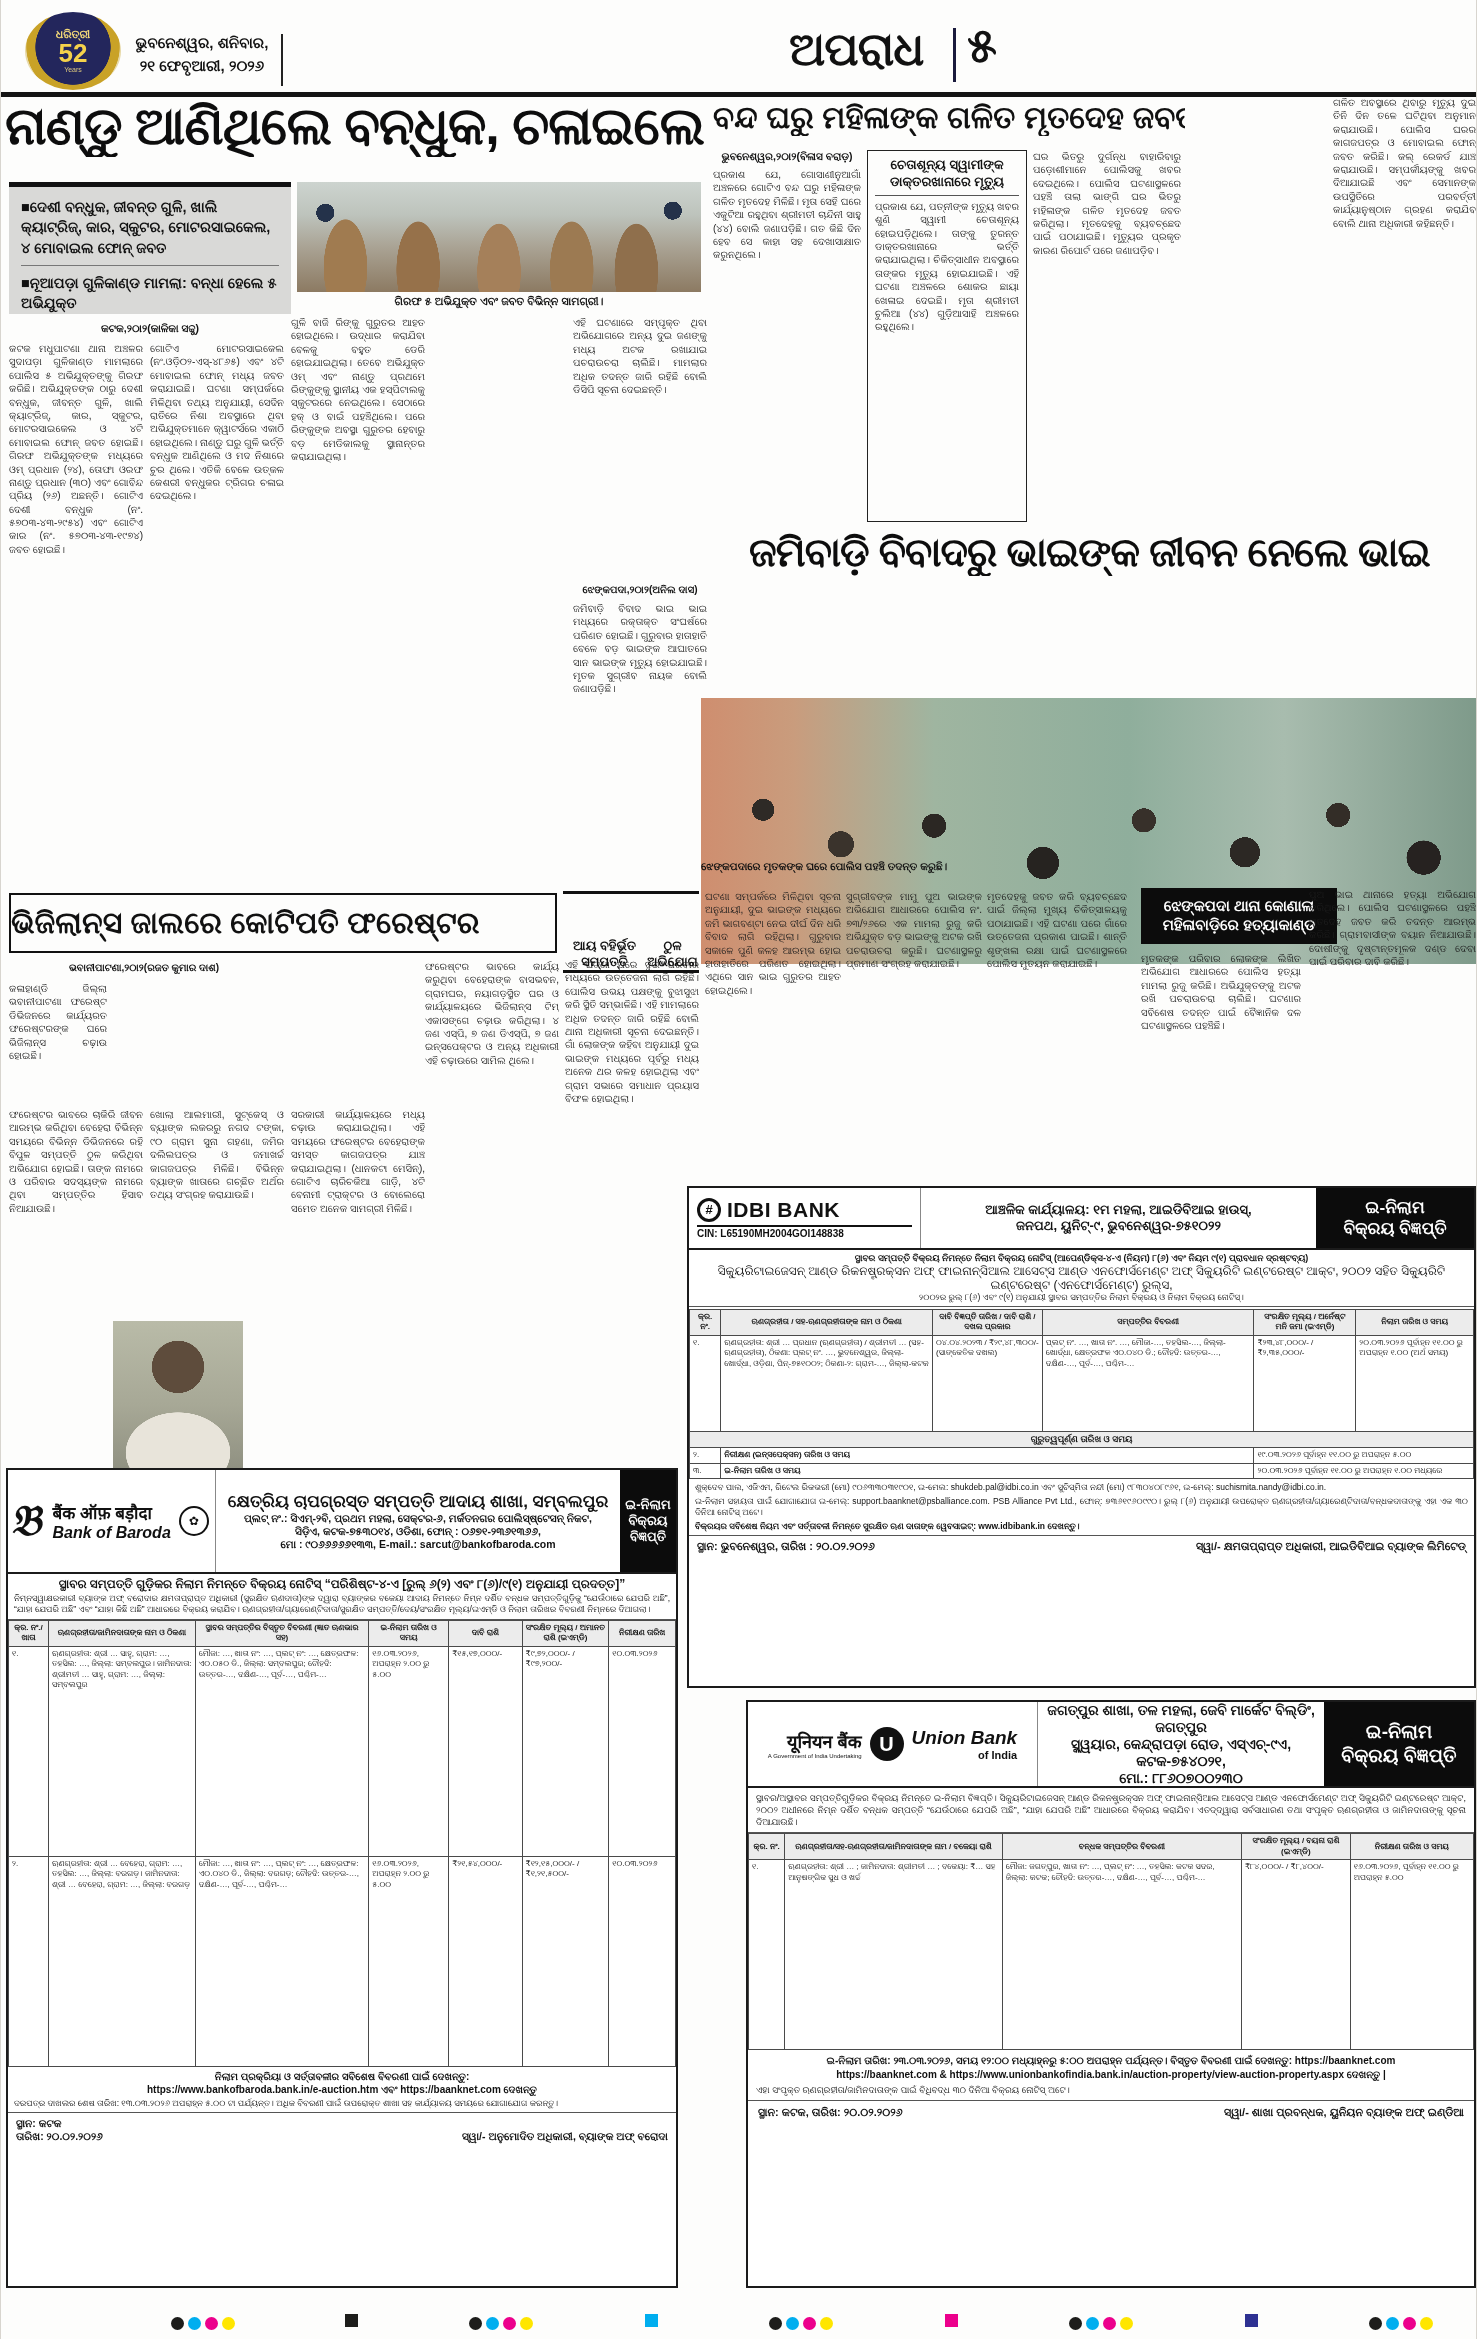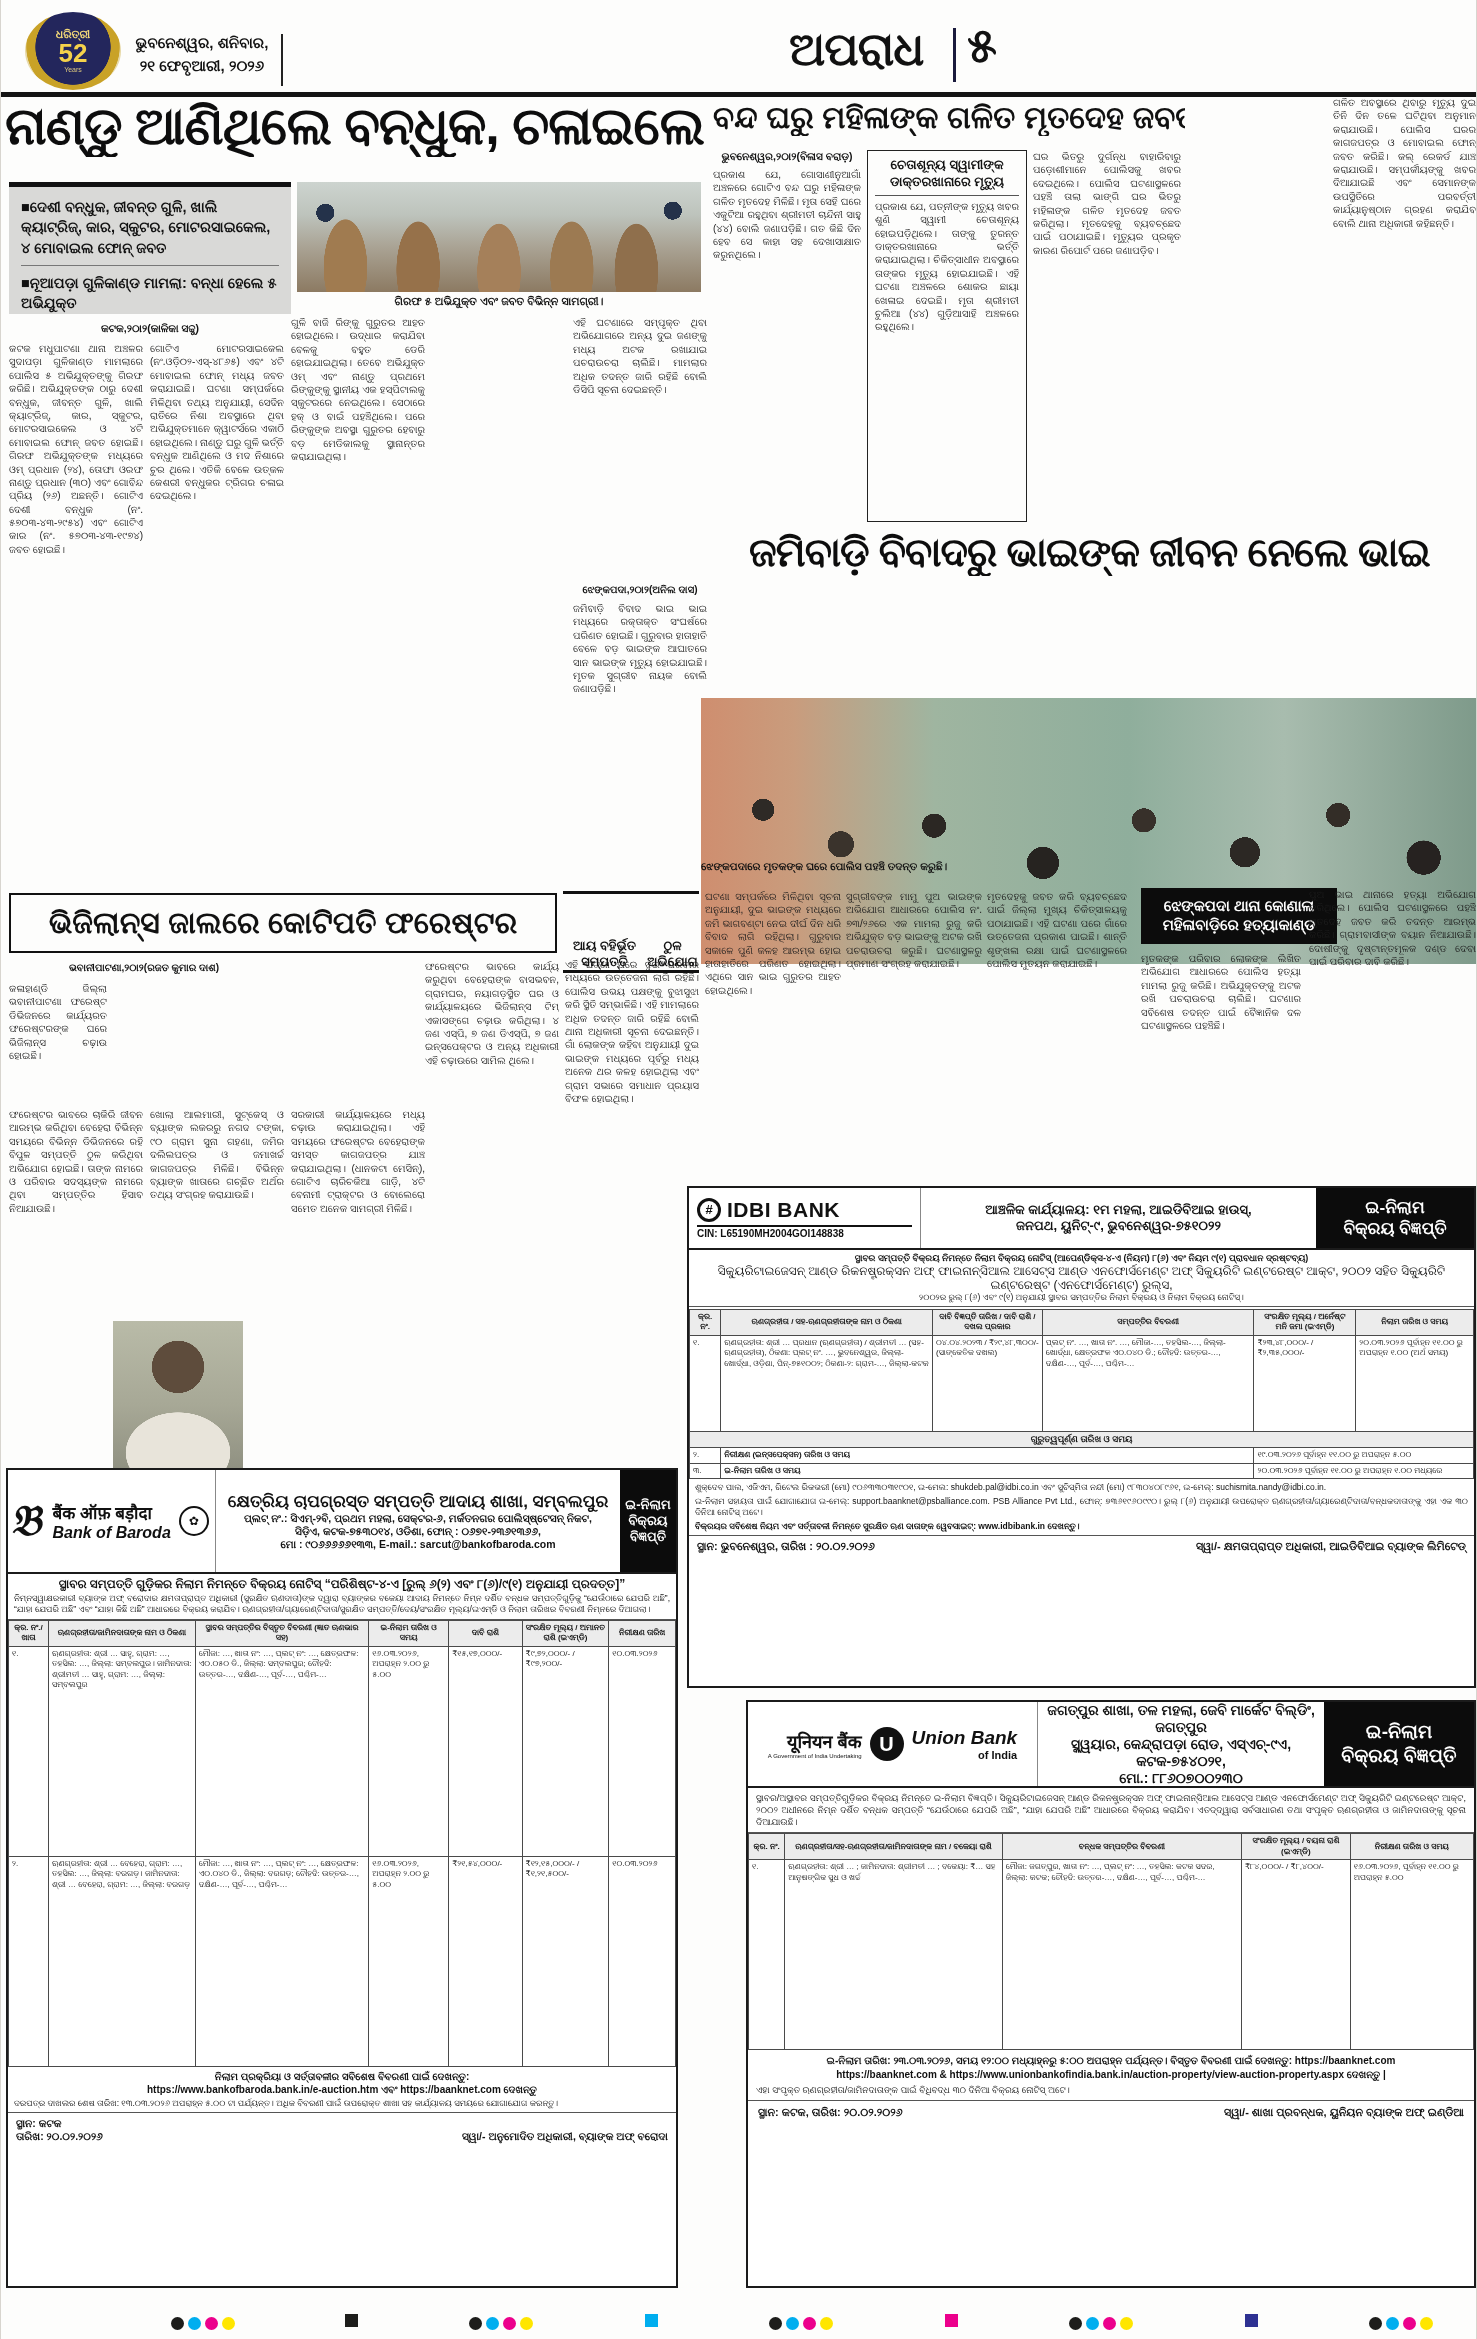--- a/index.html
+++ b/index.html
@@ -121,21 +121,21 @@
   <div class="abs col" style="left:986px;top:890px;width:140px;height:290px">ମୃତଦେହକୁ ଜବତ କରି ବ୍ୟବଚ୍ଛେଦ ପାଇଁ ଜିଲ୍ଲା ମୁଖ୍ୟ ଚିକିତ୍ସାଳୟକୁ ପଠାଯାଇଛି। ଏହି ଘଟଣା ପରେ ଗାଁରେ ଉତ୍ତେଜନା ପ୍ରକାଶ ପାଇଛି। ଶାନ୍ତି ଶୃଙ୍ଖଳା ରକ୍ଷା ପାଇଁ ଘଟଣାସ୍ଥଳରେ ପୋଲିସ ମୁତୟନ କରାଯାଇଛି।</div>
   <div class="abs col" style="left:564px;top:958px;width:134px;height:500px">ଏହି ଘଟଣା ପରେ ଦୁଇ ପରିବାର ମଧ୍ୟରେ ଉତ୍ତେଜନା ଲାଗି ରହିଛି। ପୋଲିସ ଉଭୟ ପକ୍ଷଙ୍କୁ ବୁଝାସୁଝା କରି ସ୍ଥିତି ସମ୍ଭାଳିଛି। ଏହି ମାମଲାରେ ଅଧିକ ତଦନ୍ତ ଜାରି ରହିଛି ବୋଲି ଥାନା ଅଧିକାରୀ ସୂଚନା ଦେଇଛନ୍ତି। ଗାଁ ଲୋକଙ୍କ କହିବା ଅନୁଯାୟୀ ଦୁଇ ଭାଇଙ୍କ ମଧ୍ୟରେ ପୂର୍ବରୁ ମଧ୍ୟ ଅନେକ ଥର କଳହ ହୋଇଥିଲା ଏବଂ ଗ୍ରାମ ସଭାରେ ସମାଧାନ ପ୍ରୟାସ ବିଫଳ ହୋଇଥିଲା।</div>
 
   <div class="abs revbox" style="left:1140px;top:888px;width:196px;height:56px;font-size:15px">
     <span>ଝେଙ୍କପଦା ଥାନା କୋଣାଳା</span>
     <span>ମହିଳାବାଡ଼ିରେ ହତ୍ୟାକାଣ୍ଡ</span>
   </div>
   <div class="abs col" style="left:1140px;top:952px;width:160px;height:228px">ମୃତକଙ୍କ ପରିବାର ଲୋକଙ୍କ ଲିଖିତ ଅଭିଯୋଗ ଆଧାରରେ ପୋଲିସ ହତ୍ୟା ମାମଲା ରୁଜୁ କରିଛି। ଅଭିଯୁକ୍ତଙ୍କୁ ଅଟକ ରଖି ପଚରାଉଚରା ଚାଲିଛି। ଘଟଣାର ସବିଶେଷ ତଦନ୍ତ ପାଇଁ ବୈଜ୍ଞାନିକ ଦଳ ଘଟଣାସ୍ଥଳରେ ପହଞ୍ଚିଛି।</div>
   <div class="abs col" style="left:1308px;top:888px;width:167px;height:292px">ପୁଅ ଭାଇ ଥାନାରେ ହତ୍ୟା ଅଭିଯୋଗ କରିଥିଲେ। ପୋଲିସ ଘଟଣାସ୍ଥଳରେ ପହଞ୍ଚି ମୃତଦେହ ଜବତ କରି ତଦନ୍ତ ଆରମ୍ଭ କରିଛି। ଗ୍ରାମବାସୀଙ୍କ ବୟାନ ନିଆଯାଉଛି। ଦୋଷୀଙ୍କୁ ଦୃଷ୍ଟାନ୍ତମୂଳକ ଦଣ୍ଡ ଦେବା ପାଇଁ ପରିବାର ଦାବି କରିଛି।</div>
 
-  <div class="abs" style="left:8px;top:893px;width:548px;height:60px;border:2px solid #111;display:flex;align-items:center;justify-content:center">
+  <div class="abs" style="left:8px;top:893px;width:548px;height:60px;border:2px solid #111;display:flex;align-items:center;">
     <span style="font-size:30px;font-weight:800;white-space:nowrap">ଭିଜିଲାନ୍ସ ଜାଲରେ କୋଟିପତି ଫରେଷ୍ଟର</span>
   </div>
   <div class="abs" style="left:562px;top:891px;width:136px;height:82px;border-top:3px solid #111;border-bottom:3px solid #111;display:flex;flex-direction:row;align-items:flex-end;justify-content:center">
     <span class="bold center" style="font-size:13px">ଆୟ ବହିର୍ଭୂତ ସମ୍ପତ୍ତି</span>
     <span class="bold center" style="font-size:13px">ଠୁଳ ଅଭିଯୋଗ</span>
   </div>
   <div class="abs byline" style="left:8px;top:962px;width:270px;font-size:10px">ଭବାନୀପାଟଣା,୨୦ା୨(ରଜତ କୁମାର ଦାଶ)</div>
   <div class="abs col" style="left:8px;top:982px;width:98px;height:120px">କଳାହାଣ୍ଡି ଜିଲ୍ଲା ଭବାନୀପାଟଣା ଫରେଷ୍ଟ ଡିଭିଜନରେ କାର୍ଯ୍ୟରତ ଫରେଷ୍ଟରଙ୍କ ଘରେ ଭିଜିଲାନ୍ସ ଚଢ଼ାଉ ହୋଇଛି।</div>
   <div class="abs photo photo-portrait" style="left:112px;top:945px;width:130px;height:153px"></div>
   <div class="abs photo photo-building" style="left:246px;top:942px;width:174px;height:156px"></div>

